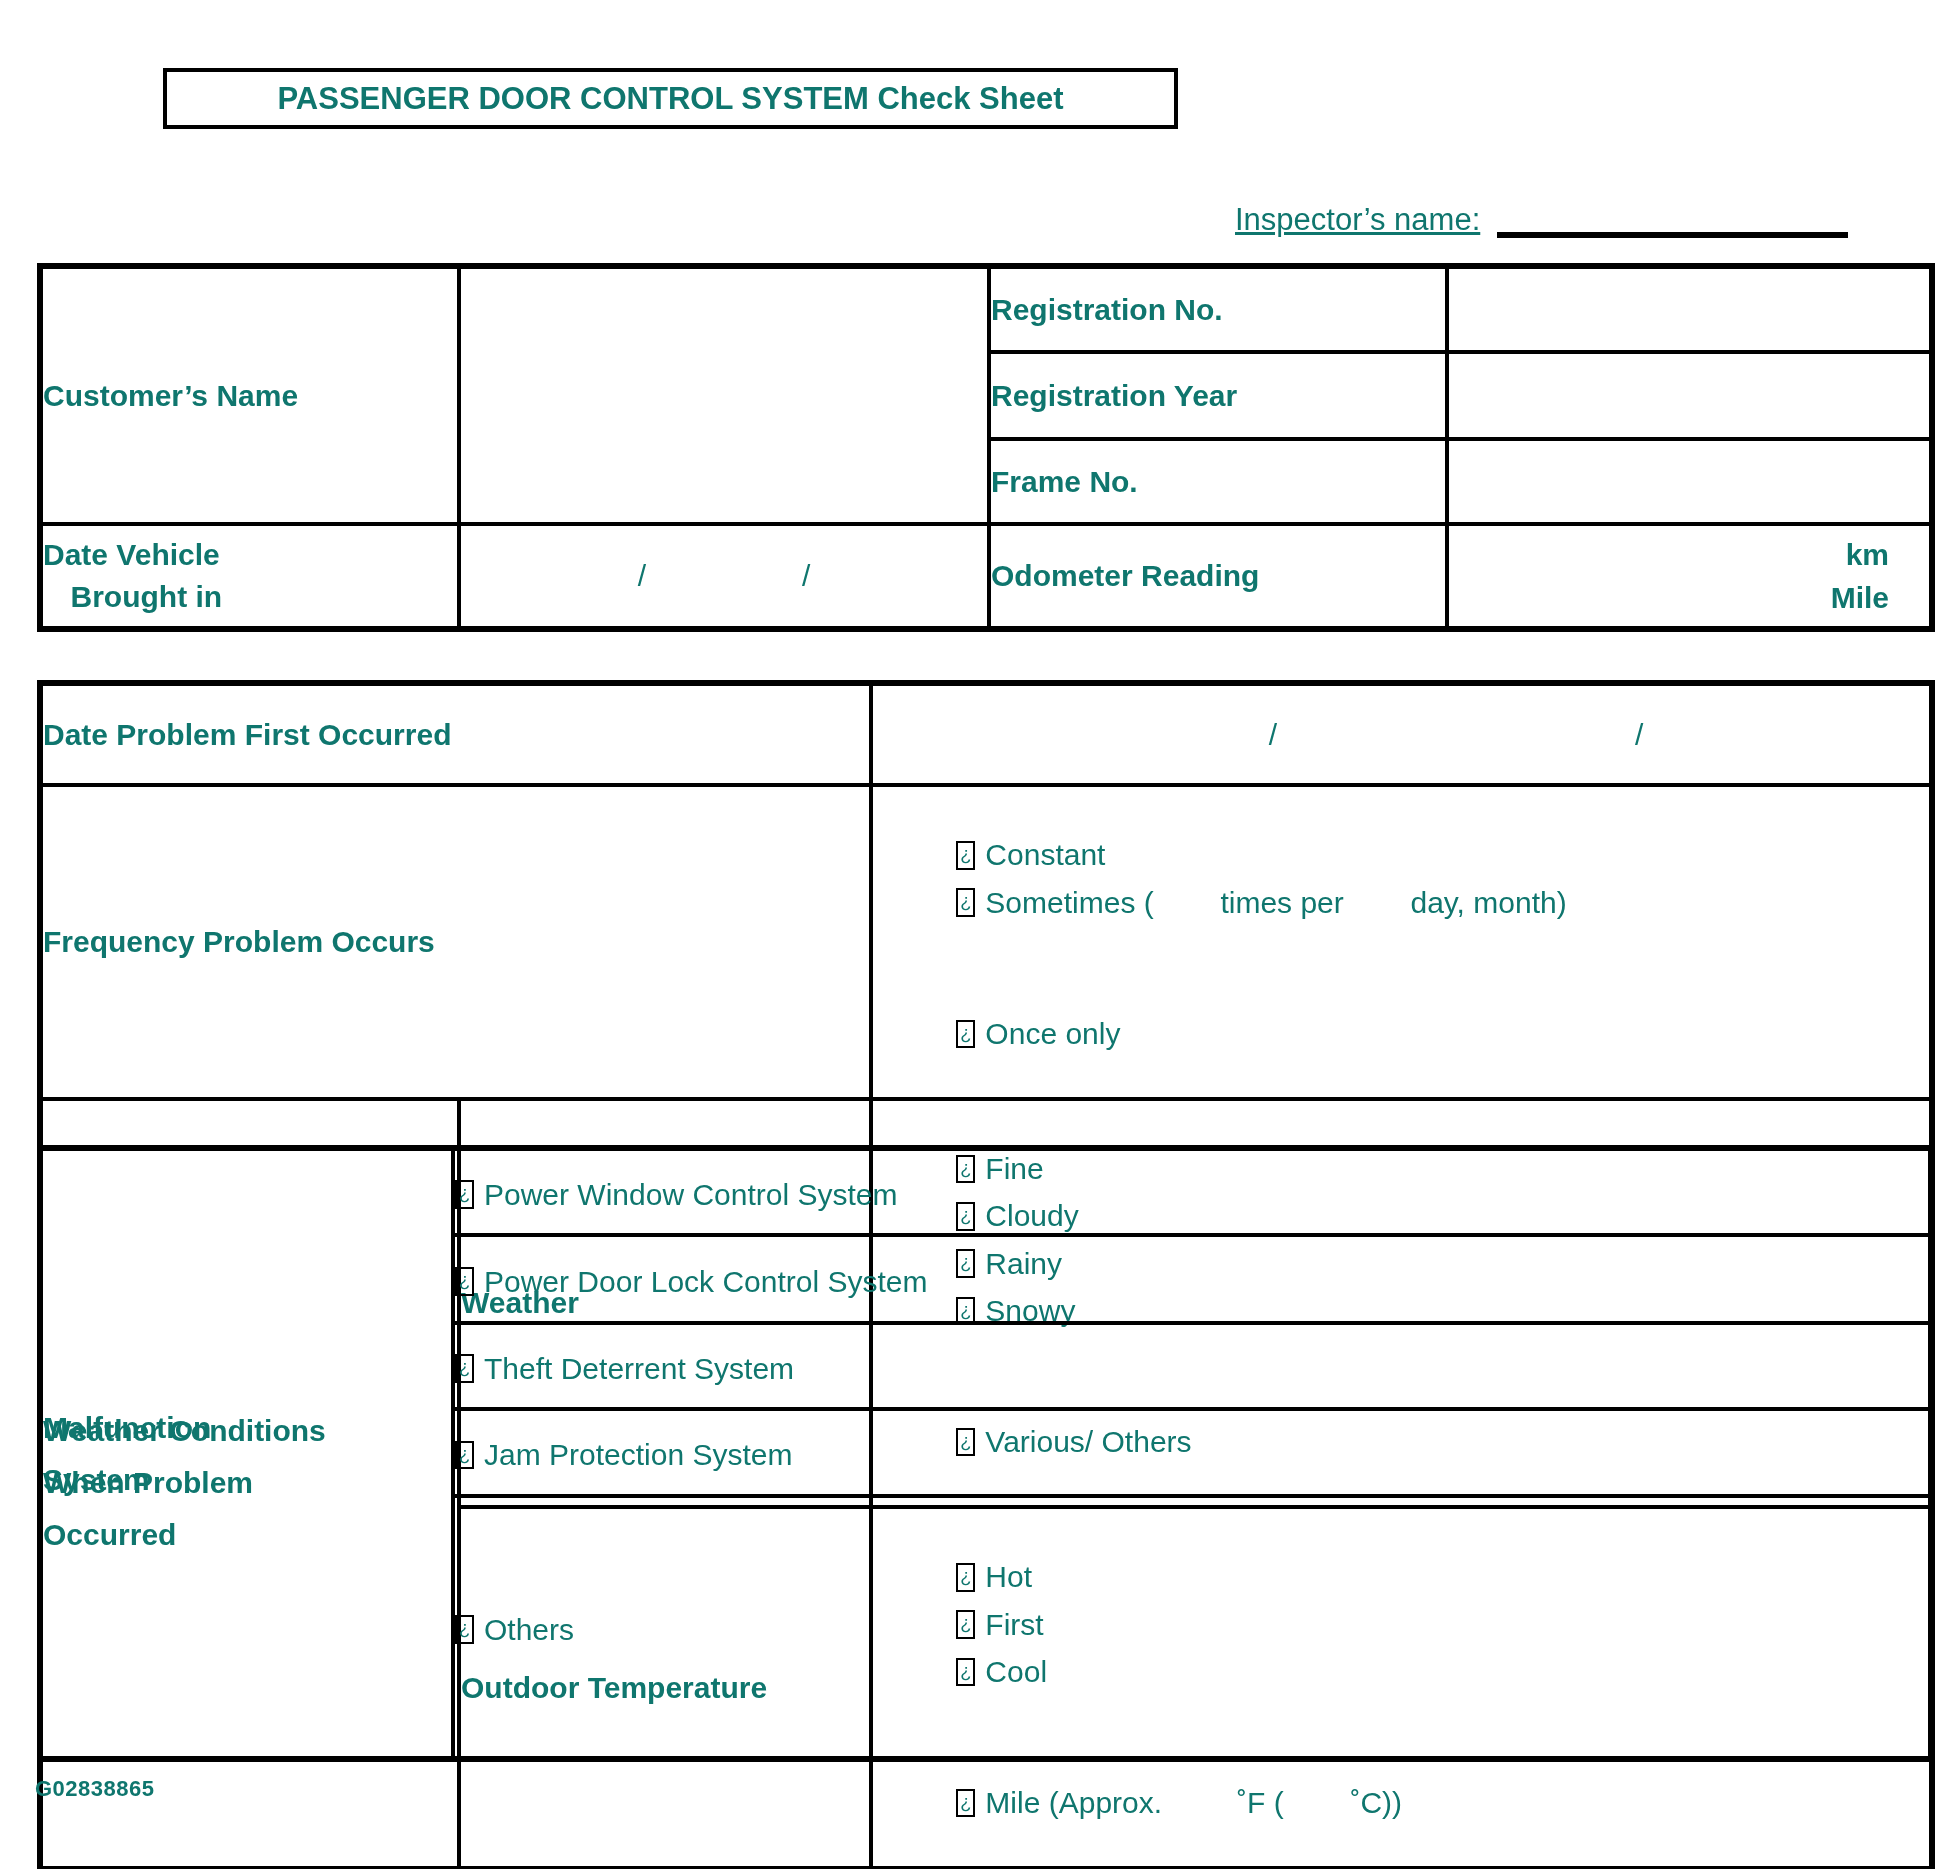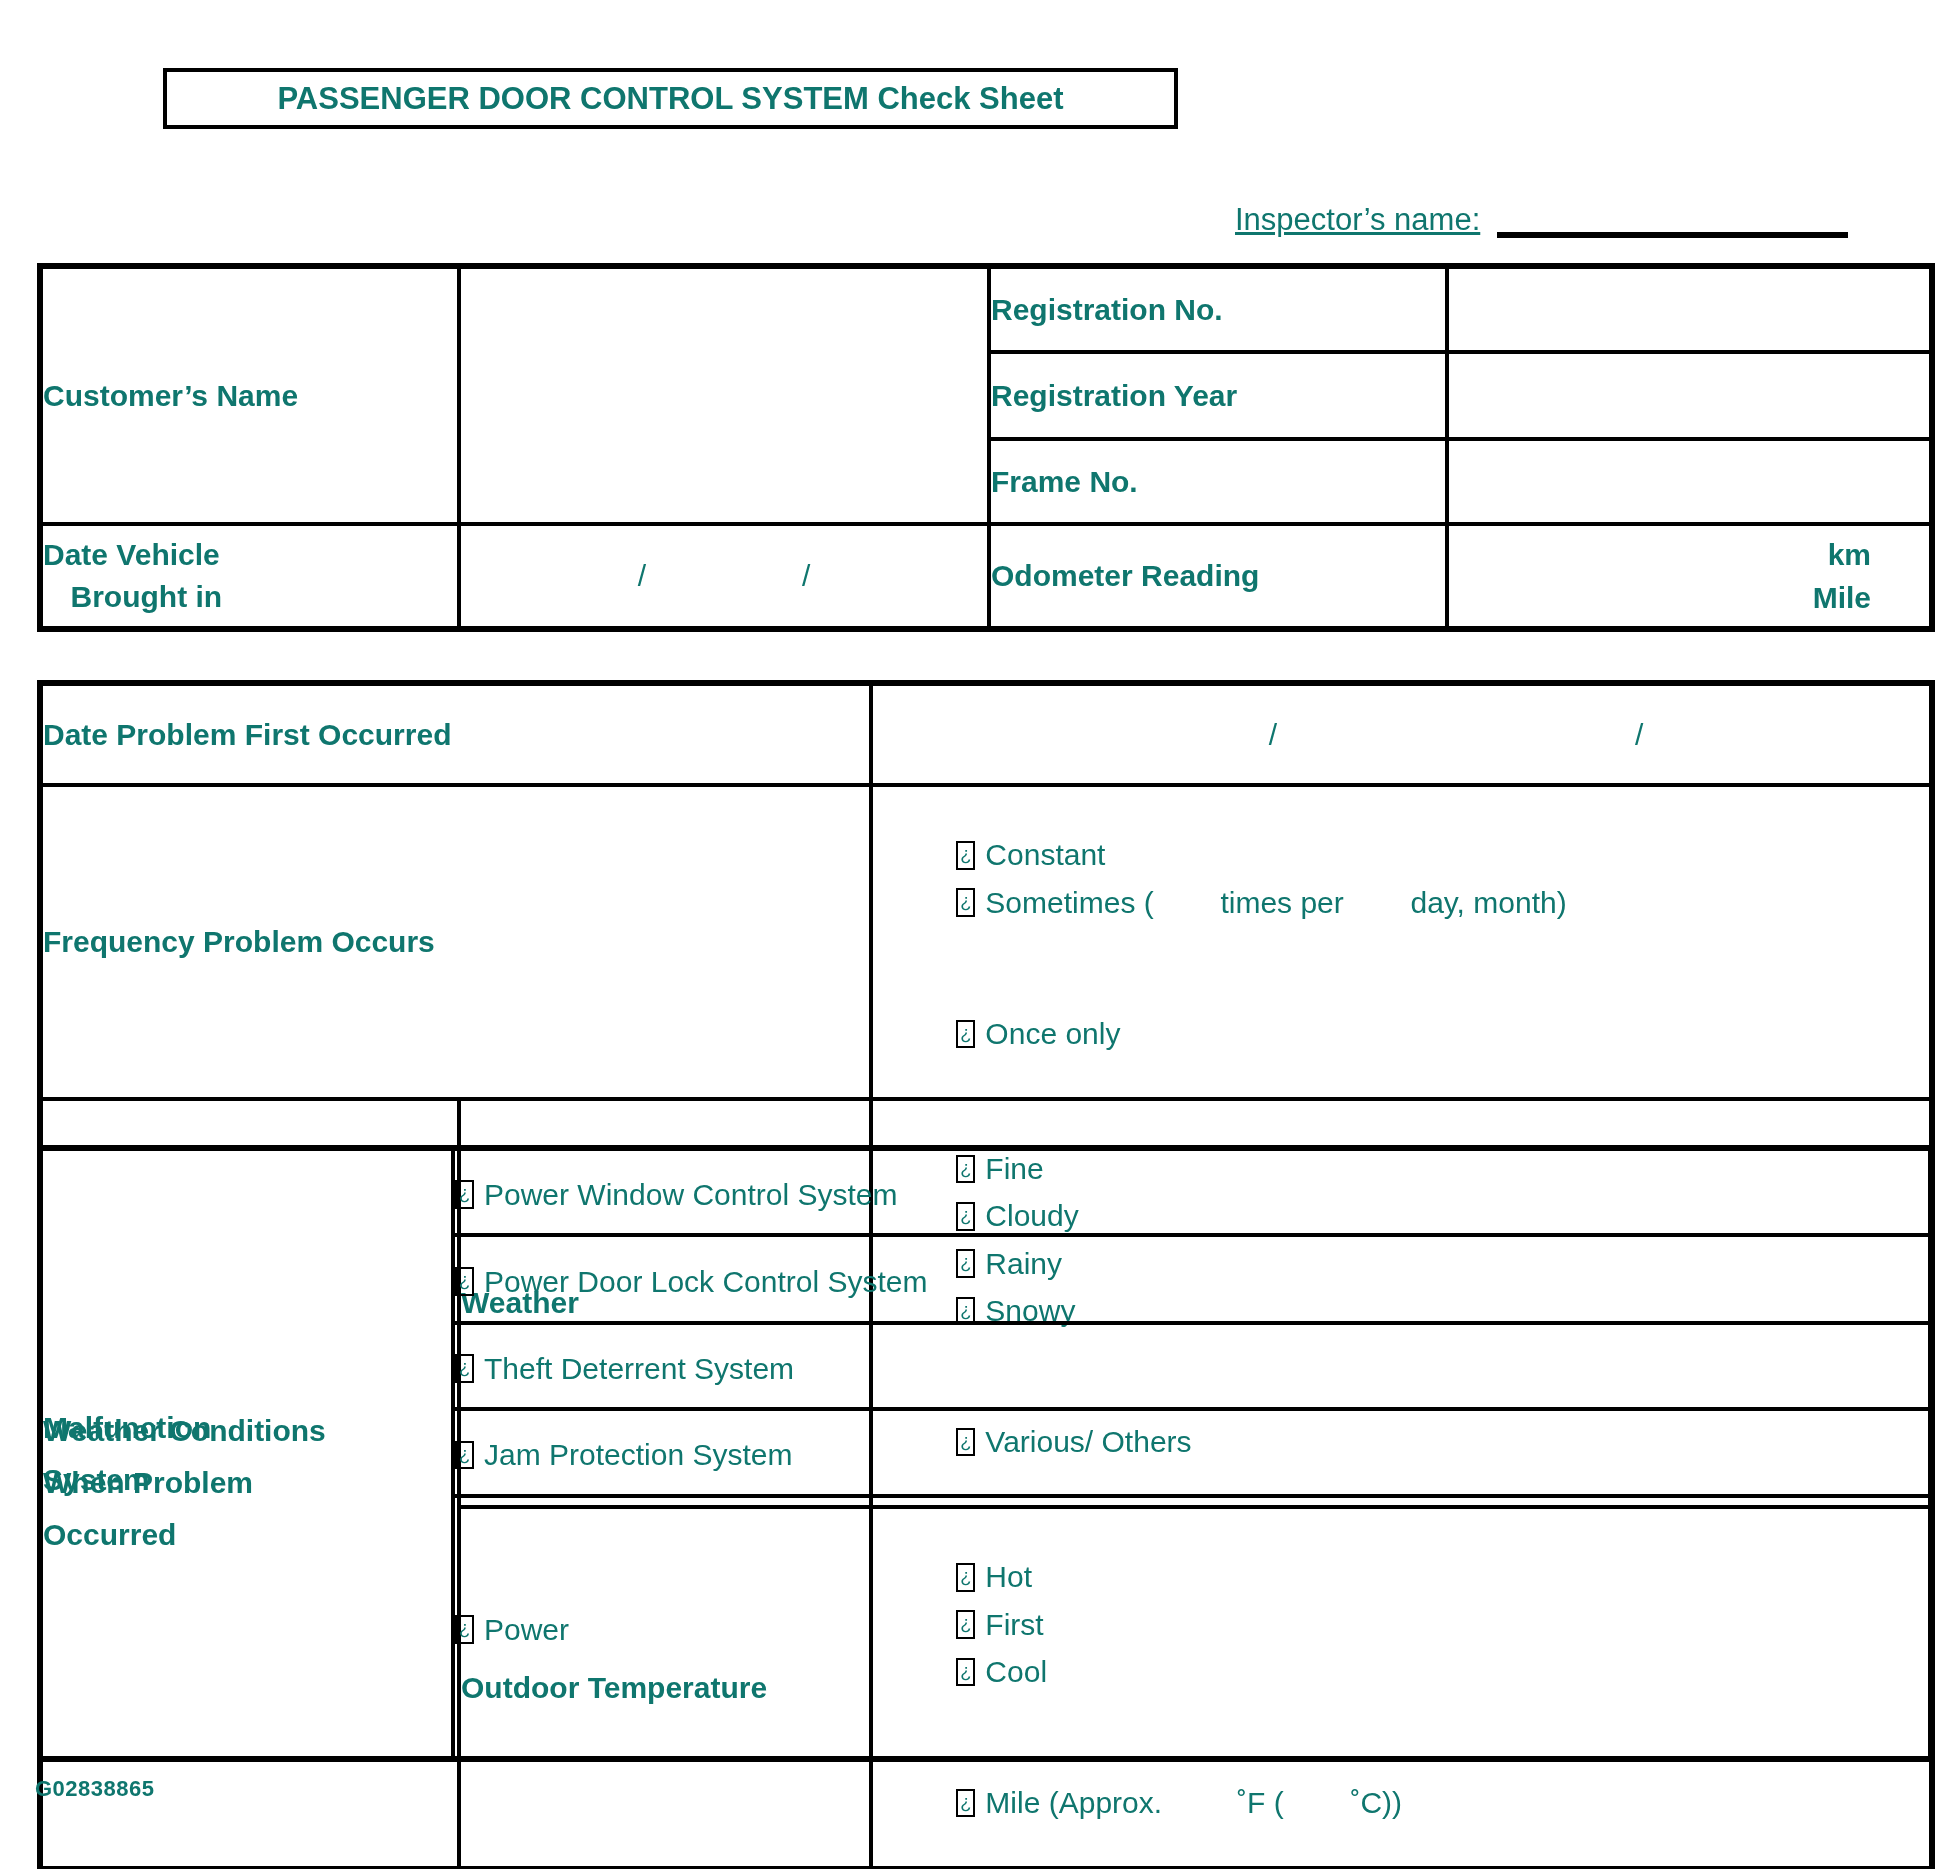--- a/index.html
+++ b/index.html
@@ -43,21 +43,21 @@
   .pl34 { padding-left:31px; }
   .lh46 { line-height:42px; }
   .lh57 { line-height:52px; }
   .indent { text-indent:27.5px; }
 
   .slashrow  { display:flex; justify-content:center; align-items:center; gap:156px; }
   .slashrow2 { display:flex; justify-content:center; align-items:center; gap:358px; padding-left:110px; }
 
   .units {
     display:flex; flex-direction:column; align-items:flex-end;
-    padding-right:58px; line-height:43px; font-weight:bold;
+    padding-right:40px; line-height:43px; font-weight:bold;
   }
 
   .optline { line-height:42px; white-space:pre; }
   .opt { display:inline-flex; align-items:center; white-space:pre; }
   .mr130 { margin-right:119px; }
   .mr90  { margin-right:83px; }
   .mr95  { margin-right:87px; }
   .cb {
     display:inline-block; flex:none; width:19px; height:28.5px;
     border:2.8px solid #000; box-sizing:border-box;
@@ -267,21 +267,21 @@
         <span class="opt">
           <span class="cb">¿</span>
           <span>Jam Protection System</span>
         </span>
       </td>
     </tr>
     <tr style="height:263px">
       <td class="pl34 top">
         <span class="opt">
           <span class="cb">¿</span>
-          <span>Power</span>
+          <span>Others</span>
         </span>
       </td>
     </tr>
   </tbody>
     </table>
 
   <div class="footer-code">G02838865</div>
 
 </div>
 

